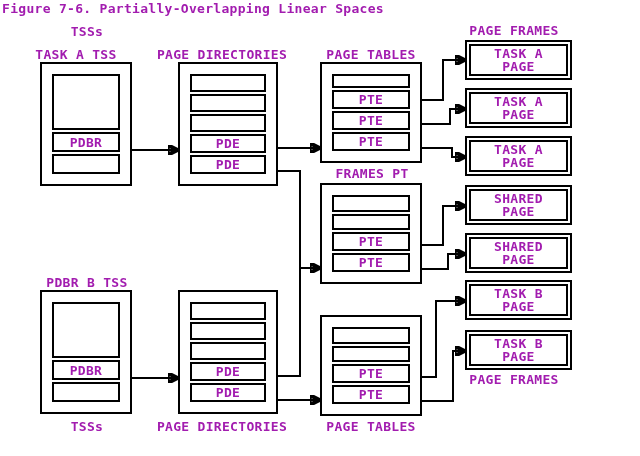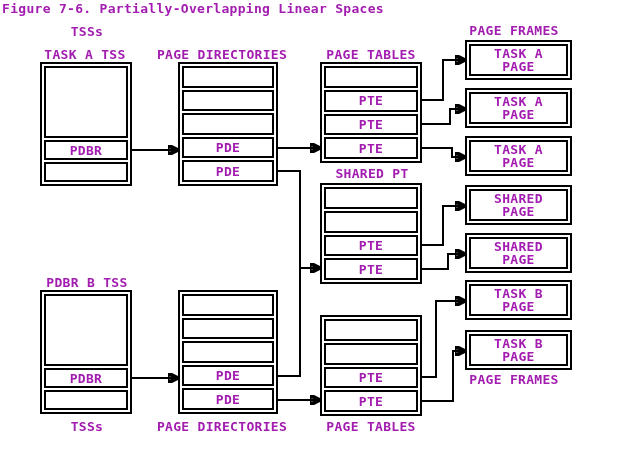--- a/index.html
+++ b/index.html
@@ -11,21 +11,21 @@
   .title {
     position:absolute; left:2px; top:1px; font-size:13px;
     letter-spacing:0.3px; white-space:nowrap;
   }
   .lbl {
     position:absolute; transform:translateX(-50%); font-size:13px;
     letter-spacing:0.3px; white-space:nowrap;
   }
   .stack {
     position:absolute; box-sizing:border-box; background:#ffffff;
-    border:2px solid #000; padding:2px; display:flex; flex-direction:column; gap:2px;
+    border:2px solid #000; padding:10px; display:flex; flex-direction:column; gap:2px;
   }
   .cell {
     box-sizing:border-box; border:2px solid #000; background:#ffffff;
     display:flex; align-items:center; justify-content:center;
     font-size:13px; letter-spacing:0.3px;
   }
   .grow { flex:1 1 auto; }
   .h20  { flex:0 0 20px; }
   .eq   { flex:1 1 0; }
   .frame {
@@ -41,25 +41,25 @@
   .wires path { stroke:#000; stroke-width:2; fill:none; stroke-linejoin:miter; }
 </style>
 </head>
 <body>
 
 <div class="canvas">
 
   <div class="title">Figure 7-6. Partially-Overlapping Linear Spaces</div>
 
   <div class="lbl" style="left:87px;top:24px;">TSSs</div>
-  <div class="lbl" style="left:85px;top:47px;">TASK A TSS</div>
+  <div class="lbl" style="left:76px;top:47px;">TASK A TSS</div>
   <div class="lbl" style="left:222px;top:47px;">PAGE DIRECTORIES</div>
   <div class="lbl" style="left:371px;top:47px;">PAGE TABLES</div>
   <div class="lbl" style="left:514px;top:23px;">PAGE FRAMES</div>
-  <div class="lbl" style="left:372px;top:166px;">SHARED PT</div>
+  <div class="lbl" style="left:372px;top:166px;">FRAMES PT</div>
   <div class="lbl" style="left:87px;top:275px;">PDBR B TSS</div>
   <div class="lbl" style="left:87px;top:419px;">TSSs</div>
   <div class="lbl" style="left:222px;top:419px;">PAGE DIRECTORIES</div>
   <div class="lbl" style="left:371px;top:419px;">PAGE TABLES</div>
   <div class="lbl" style="left:514px;top:372px;">PAGE FRAMES</div>
 
   <div class="stack" style="left:40px;top:62px;width:92px;height:124px;">
     <div class="cell grow"></div>
     <div class="cell h20">PDBR</div>
     <div class="cell h20"></div>

